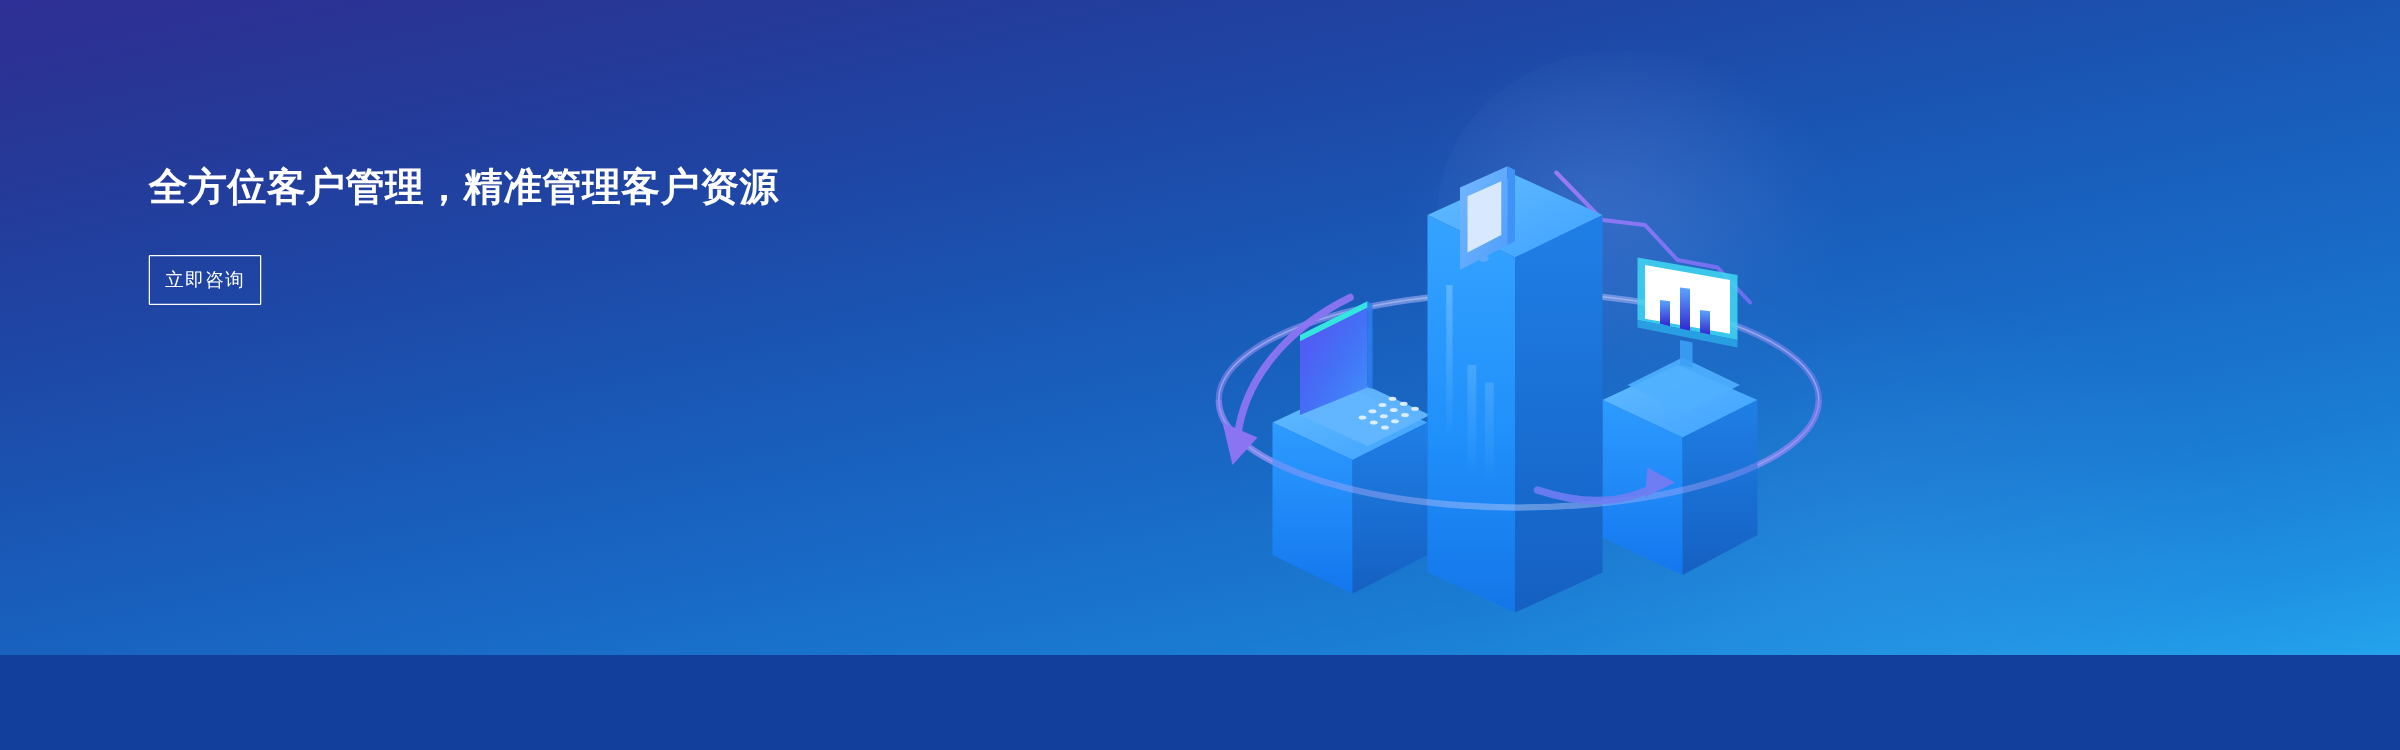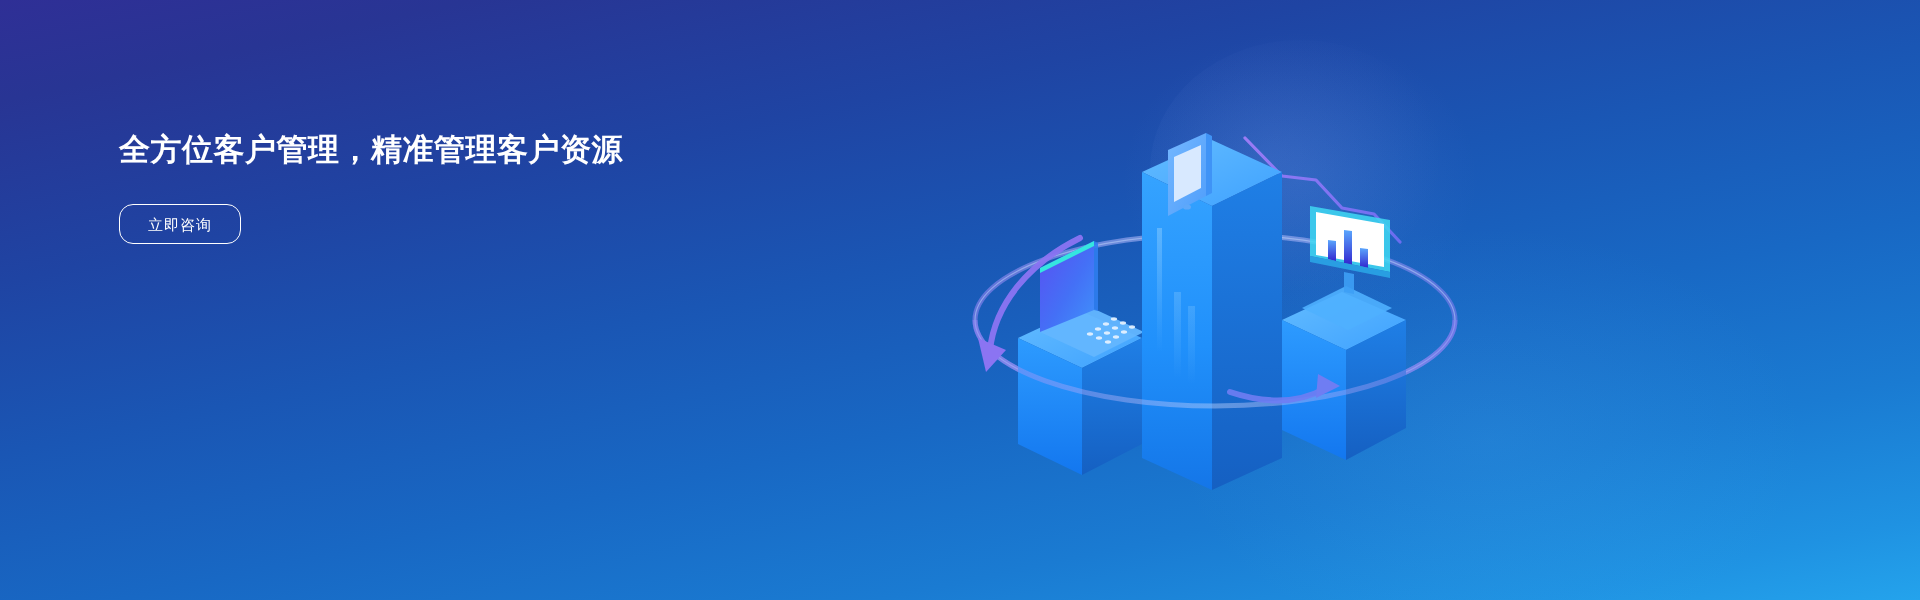--- a/index.html
+++ b/index.html
@@ -7,21 +7,21 @@
     padding: 0;
     background: #123f9b;
   }
   body {
     font-family: "Liberation Sans", "DejaVu Sans", sans-serif;
   }
 
   #banner {
     position: relative;
     width: 1920px;
-    height: 600px;
+    height: 524px;
     overflow: hidden;
     background: linear-gradient(168deg,
         #2f2f96 0%,
         #283594 10%,
         #1f44a3 28%,
         #1a56b4 45%,
         #1868c4 62%,
         #1a7bd2 78%,
         #1f92e2 92%,
         #24a3ec 100%);
@@ -72,25 +72,25 @@
     margin: 18px 0 0 0;
     font-size: 15.5px;
     line-height: 23px;
     color: #e8eefc;
     width: 482px;
     letter-spacing: 0.2px;
   }
   #cta {
     display: inline-block;
     margin-top: 32px;
-    padding: 0 28px;
+    padding: 0 12px;
     height: 40px;
     line-height: 40px;
     border: 1.5px solid #ffffff;
-    border-radius: 14px;
+    border-radius: 1px;
     color: #ffffff;
     font-size: 15px;
     letter-spacing: 1px;
     background: transparent;
     cursor: pointer;
     box-sizing: border-box;
     text-align: left;
     font-family: "Liberation Sans", "DejaVu Sans", sans-serif;
   }
 

